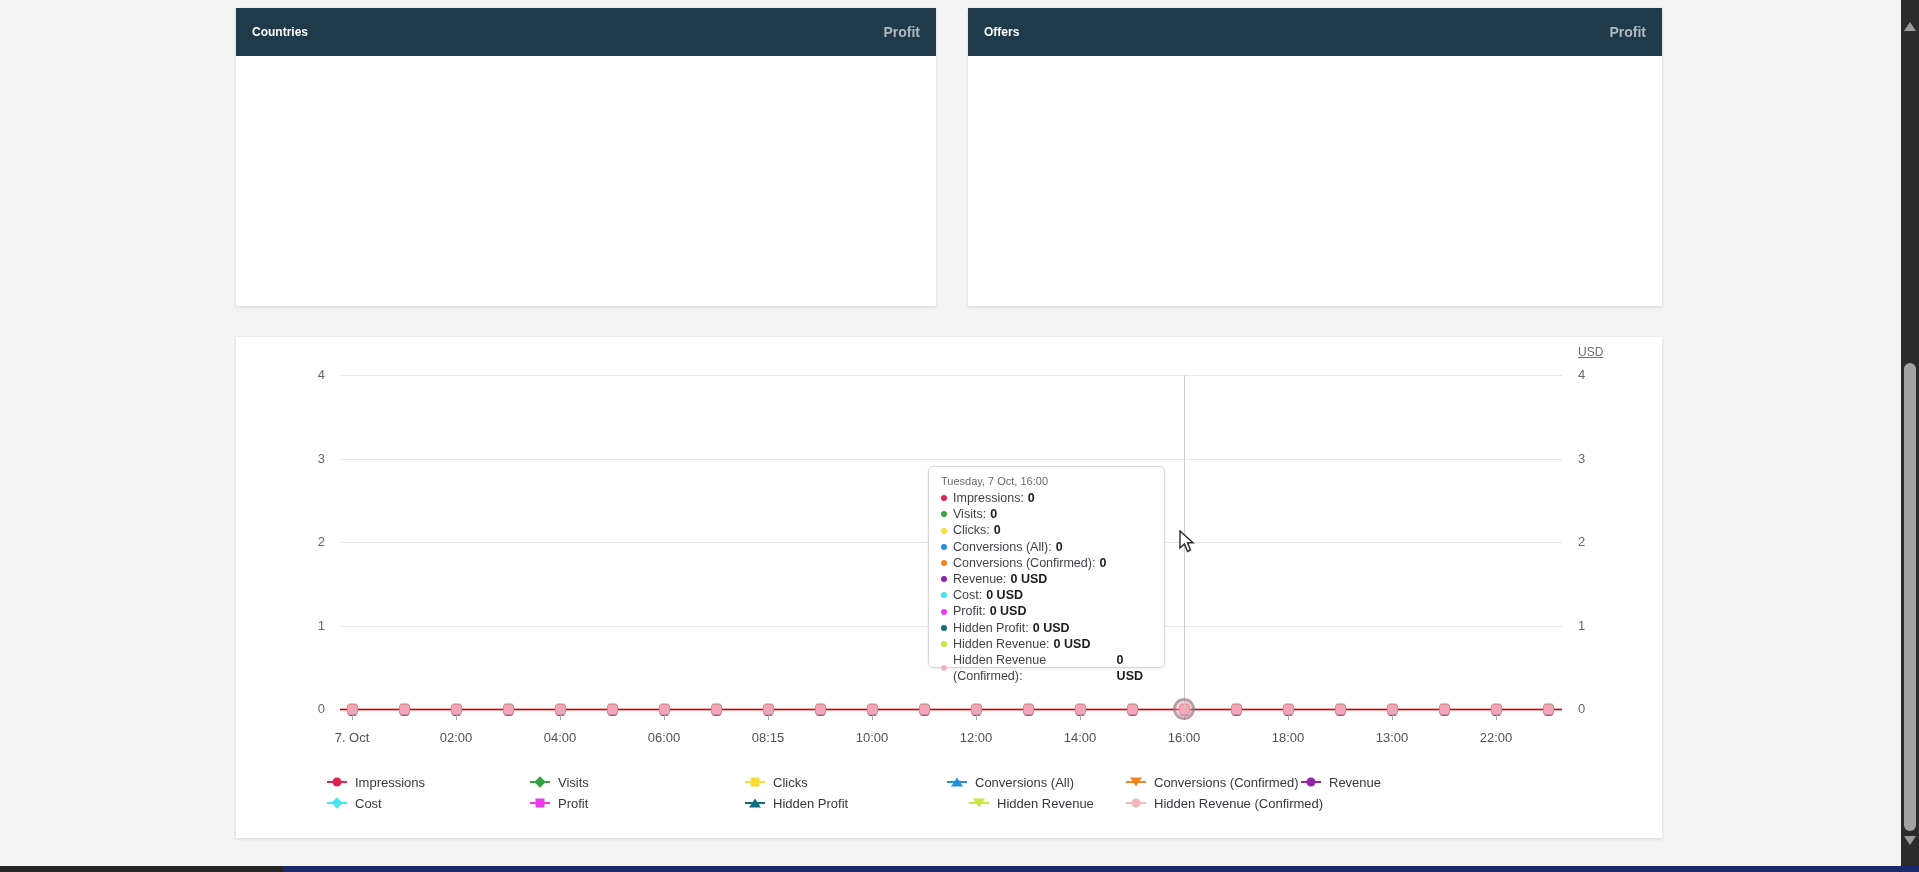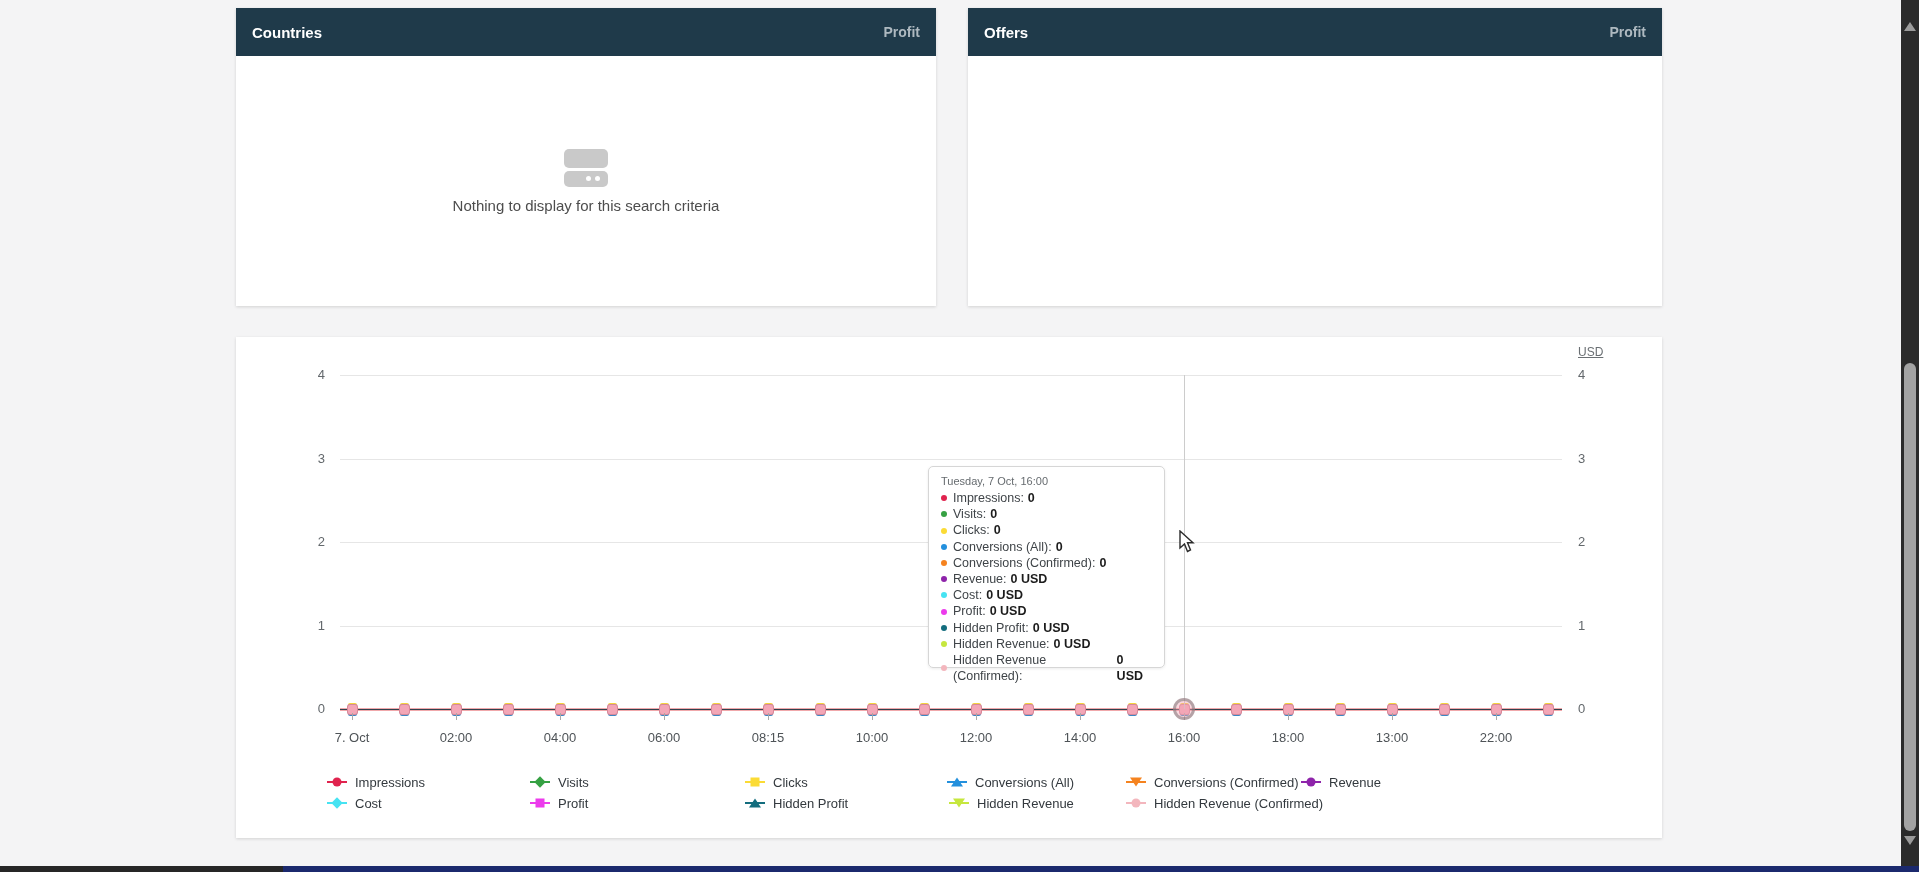--- a/index.html
+++ b/index.html
@@ -17,21 +17,21 @@
     box-shadow:0 1px 3px rgba(0,0,0,0.14);
   }
   .panel-header {
     height:48px;
     background:#1f3a4a;
     display:flex;
     align-items:center;
     justify-content:space-between;
     padding:0 16px;
   }
-  .panel-title { color:#ffffff; font-weight:bold; font-size:15px; }
+  .panel-title { color:#ffffff; font-weight:bold; font-size:12px; }
   .panel-metric { color:#aeb9c0; font-size:14px; font-weight:bold; }
 
   
   .empty-body {
     height:250px;
     display:flex; flex-direction:column;
     align-items:center; justify-content:center;
   }
   .empty-icon { width:44px; margin-bottom:10px; }
   .empty-icon .bar-top {
@@ -119,30 +119,20 @@
 
   .mouse-cursor { position:absolute; z-index:9; }
 </style>
 </head>
 <body>
 
 <div class="panel" id="countries-panel" style="left:236px; top:8px; width:700px; height:298px;">
   <div class="panel-header">
     <span class="panel-title">Countries</span>
     <span class="panel-metric">Profit</span>
-  </div>
-  <div class="empty-body">
-    <div class="empty-icon">
-      <div class="bar-top"></div>
-      <div class="bar-bottom">
-          <span class="dot"></span>
-          <span class="dot"></span>
-        </div>
-    </div>
-    <div class="empty-text">Nothing to display for this search criteria</div>
   </div>
 </div>
 
 <div class="panel" id="offers-panel" style="left:968px; top:8px; width:694px; height:298px;">
   <div class="panel-header">
     <span class="panel-title">Offers</span>
     <span class="panel-metric">Profit</span>
   </div>
 </div>
 
@@ -334,21 +324,21 @@
         </span>
         <span class="llabel">Profit</span>
       </div>
       <div class="legend-item" style="left: 509px; top: 459px;">
         <span class="lmark">
           <span class="lline" style="background: rgb(19, 109, 126);"></span>
           <span class="lsym sym-tri-up" style="border-bottom-color: rgb(19, 109, 126);"></span>
         </span>
         <span class="llabel">Hidden Profit</span>
       </div>
-      <div class="legend-item" style="left: 713px; top: 459px; text-align: right;">
+      <div class="legend-item" style="left: 733px; top: 459px; text-align: right;">
         <span class="lmark">
           <span class="lline" style="background: rgb(198, 231, 62);"></span>
           <span class="lsym sym-tri-down" style="border-top-color: rgb(198, 231, 62);"></span>
         </span>
         <span class="llabel">Hidden Revenue</span>
       </div>
       <div class="legend-item" style="left: 890px; top: 459px;">
         <span class="lmark">
           <span class="lline" style="background: rgb(243, 182, 189);"></span>
           <span class="lsym sym-circle" style="background: rgb(243, 182, 189);"></span>

